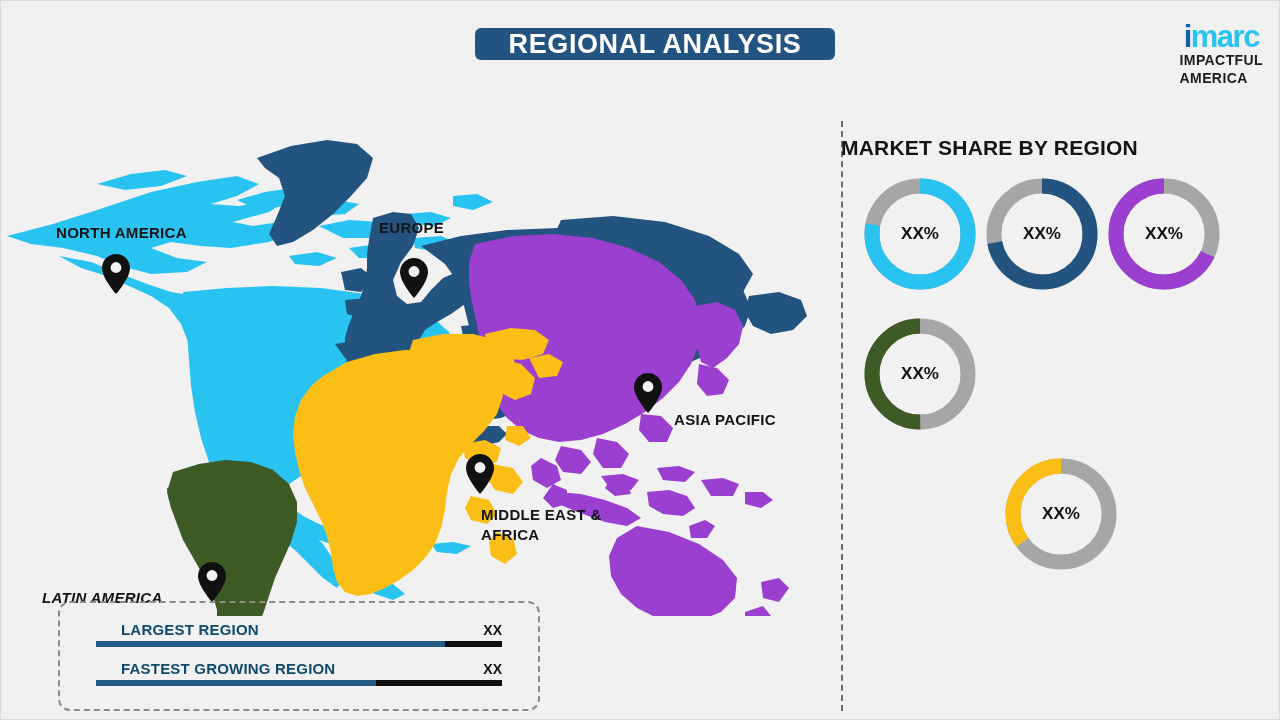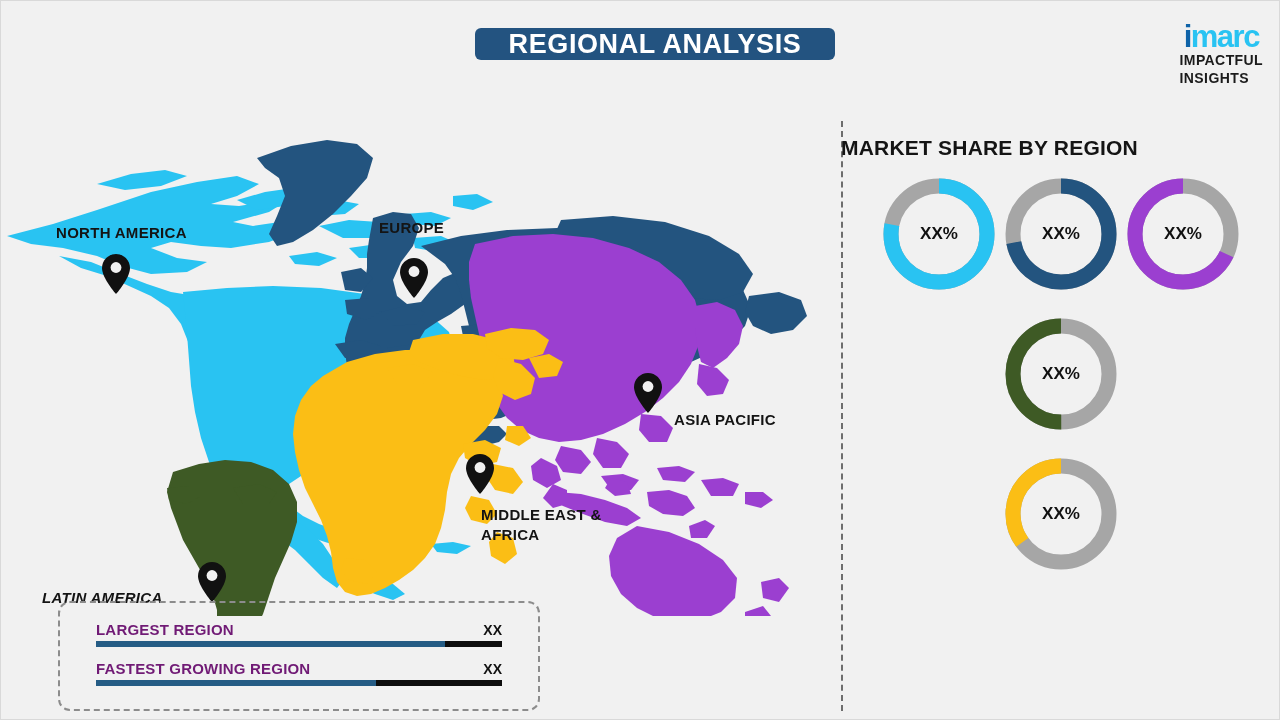--- a/index.html
+++ b/index.html
@@ -91,21 +91,21 @@
     border:2px dashed #8c8c8c;
     border-radius:12px;
     padding:18px 36px 0 36px;
   }
   .legend-row{ margin-bottom:13px; }
   .legend-row-top{
     display:flex; justify-content:space-between; align-items:flex-end;
     margin-bottom:3px;
   }
   .legend-name{
-    font-size:15px; font-weight:bold; color:#701a75; letter-spacing:0.2px;
+    font-size:15px; font-weight:bold; color:#0c4a6e; letter-spacing:0.2px;margin-left:25px;
   }
   .legend-value{
     font-size:14px; font-weight:bold; color:#111;
   }
   .legend-track{
     position:relative; height:6px; width:100%; background:#0d0d0d;
   }
   .legend-fill{
     position:absolute; left:0; top:0; height:100%; background:#255c85;
   }
@@ -114,21 +114,21 @@
   #charts-panel{ position:absolute; left:840px; top:110px; width:440px; height:610px; }
   #charts-heading{
     position:absolute; top:25px; left:0; width:440px;
     font-size:21px; font-weight:bold; color:#141414;
     letter-spacing:0.2px;
   }
   #donut-grid{
     position:absolute; top:62px; left:18px;
     width:404px;
     display:flex; flex-wrap:wrap;
-    justify-content:center;
+    justify-content:flex-start;
     row-gap:18px;
   }
   .donut{
     position:relative; width:122px; height:122px;
   }
   .donut svg{ display:block; width:122px; height:122px; transform:rotate(-90deg); }
   .donut .donut-label{
     position:absolute; left:0; top:0; width:122px; height:122px;
     display:flex; align-items:center; justify-content:center;
     font-size:17px; font-weight:bold; color:#111;
@@ -140,21 +140,21 @@
 
 <div id="title-banner">
   <span class="title-text">REGIONAL ANALYSIS</span>
 </div>
 
 <div id="logo">
   <span class="logo-mark"><span class="dot-i">i</span><span>marc</span></span>
   <span class="logo-bar"></span>
   <span class="logo-tag">
     <div>IMPACTFUL</div>
-    <div>INSIGHTS</div>
+    <div>AMERICA</div>
   </span>
 </div>
 
 <div id="vertical-divider"></div>
 
 <div id="map-panel">
 
   <svg id="world-map" viewBox="0 0 830 520" preserveAspectRatio="none">
 
     <g>

